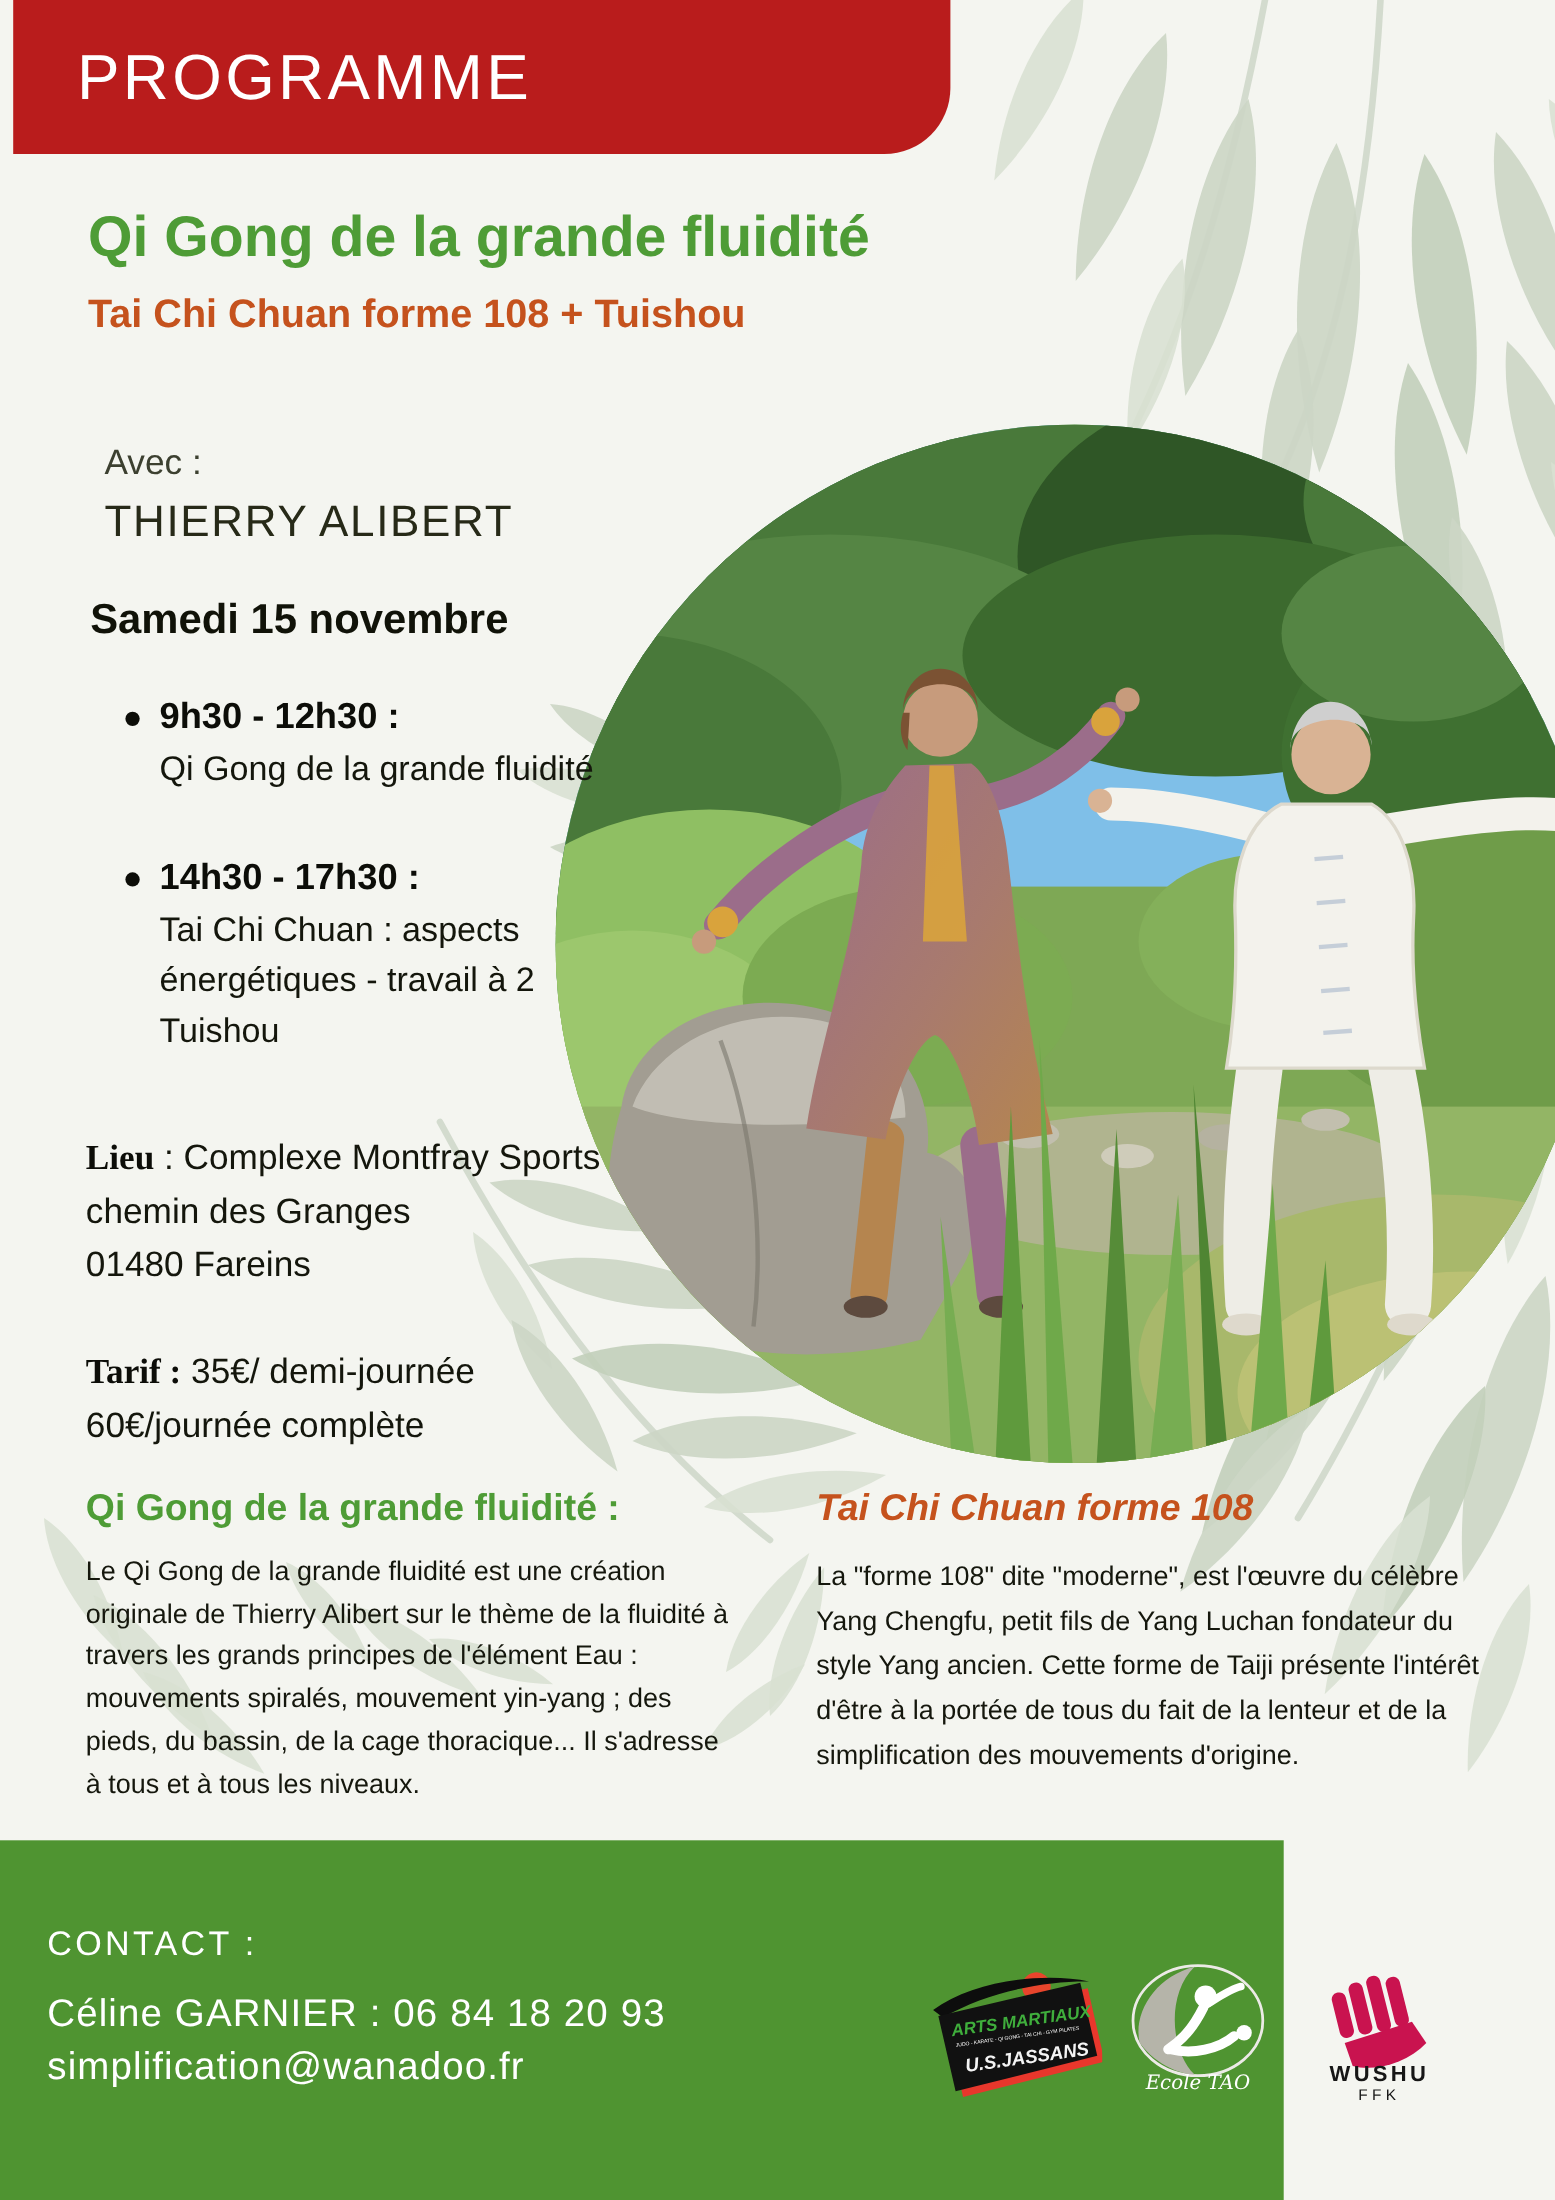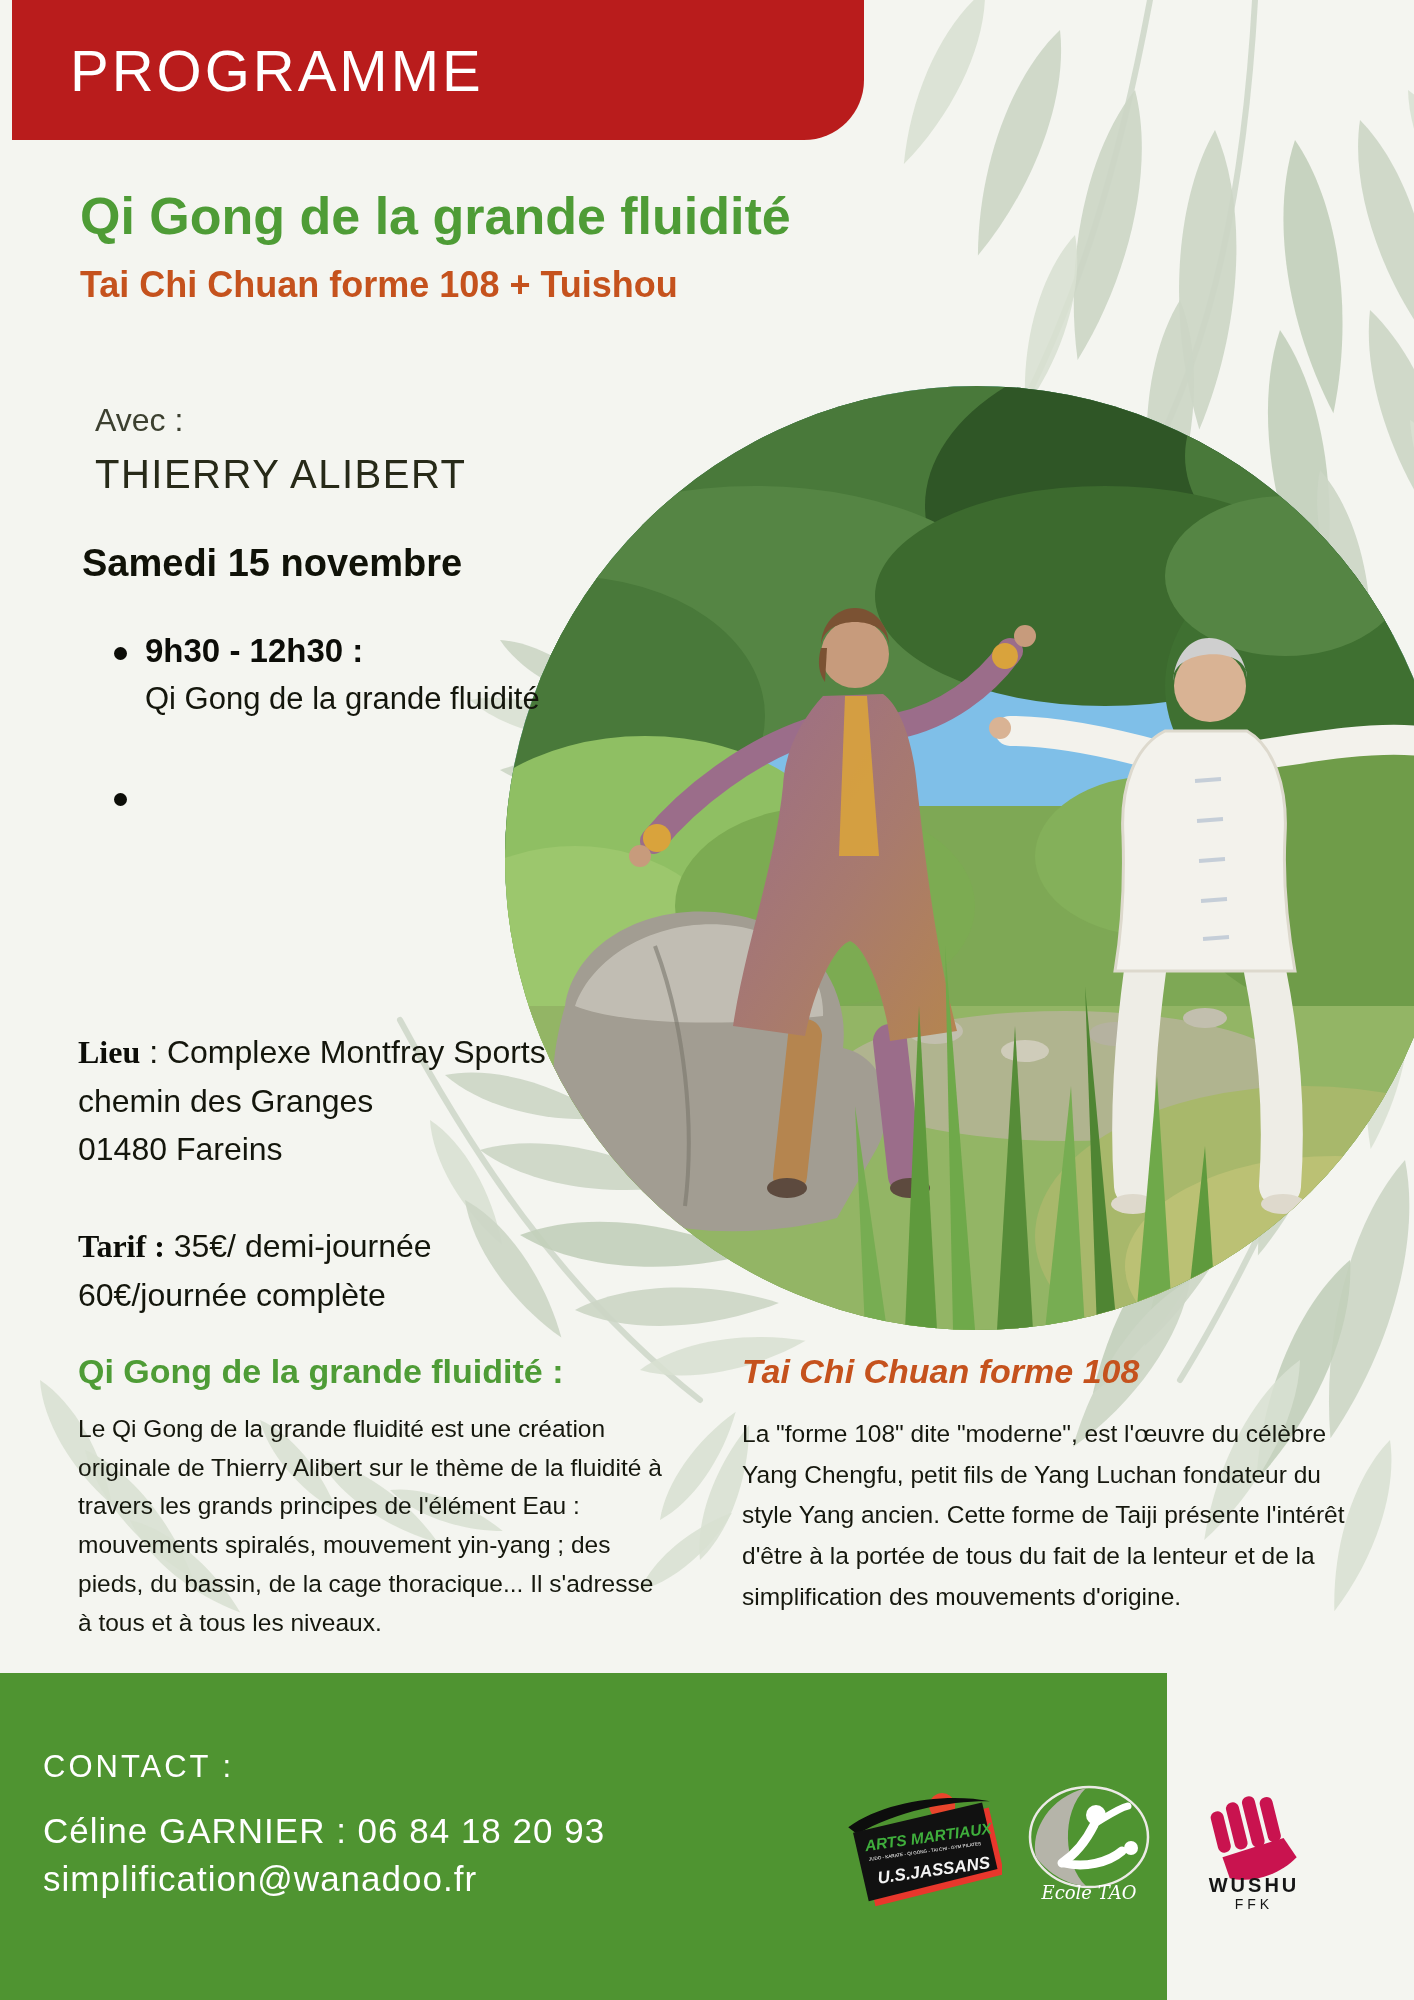--- a/index.html
+++ b/index.html
@@ -234,20 +234,26 @@
 <div class="abs schedule">
   <div class="sched-item">
     <span class="bullet"></span>
     <span class="sched-body">
       <span class="sched-time" style="display:block">9h30 - 12h30 :</span>
       <span class="sched-desc" style="display:block">Qi Gong de la grande fluidité</span>
     </span>
   </div>
   <div class="sched-item">
     <span class="bullet"></span>
+    <span class="sched-body">
+      <span class="sched-time" style="display:block">14h30 - 17h30 :</span>
+      <span class="sched-desc" style="display:block">Tai Chi Chuan : aspects
+énergétiques - travail à 2
+Tuishou</span>
+    </span>
   </div>
 </div>
 
 <p class="abs venue" style="margin:0"><b>Lieu</b><span class="pre"> : Complexe Montfray Sports
 chemin des Granges
 01480 Fareins</span></p>
 
 <p class="abs price" style="margin:0"><b>Tarif :</b><span class="pre"> 35€/ demi-journée
 60€/journée complète</span></p>
 

